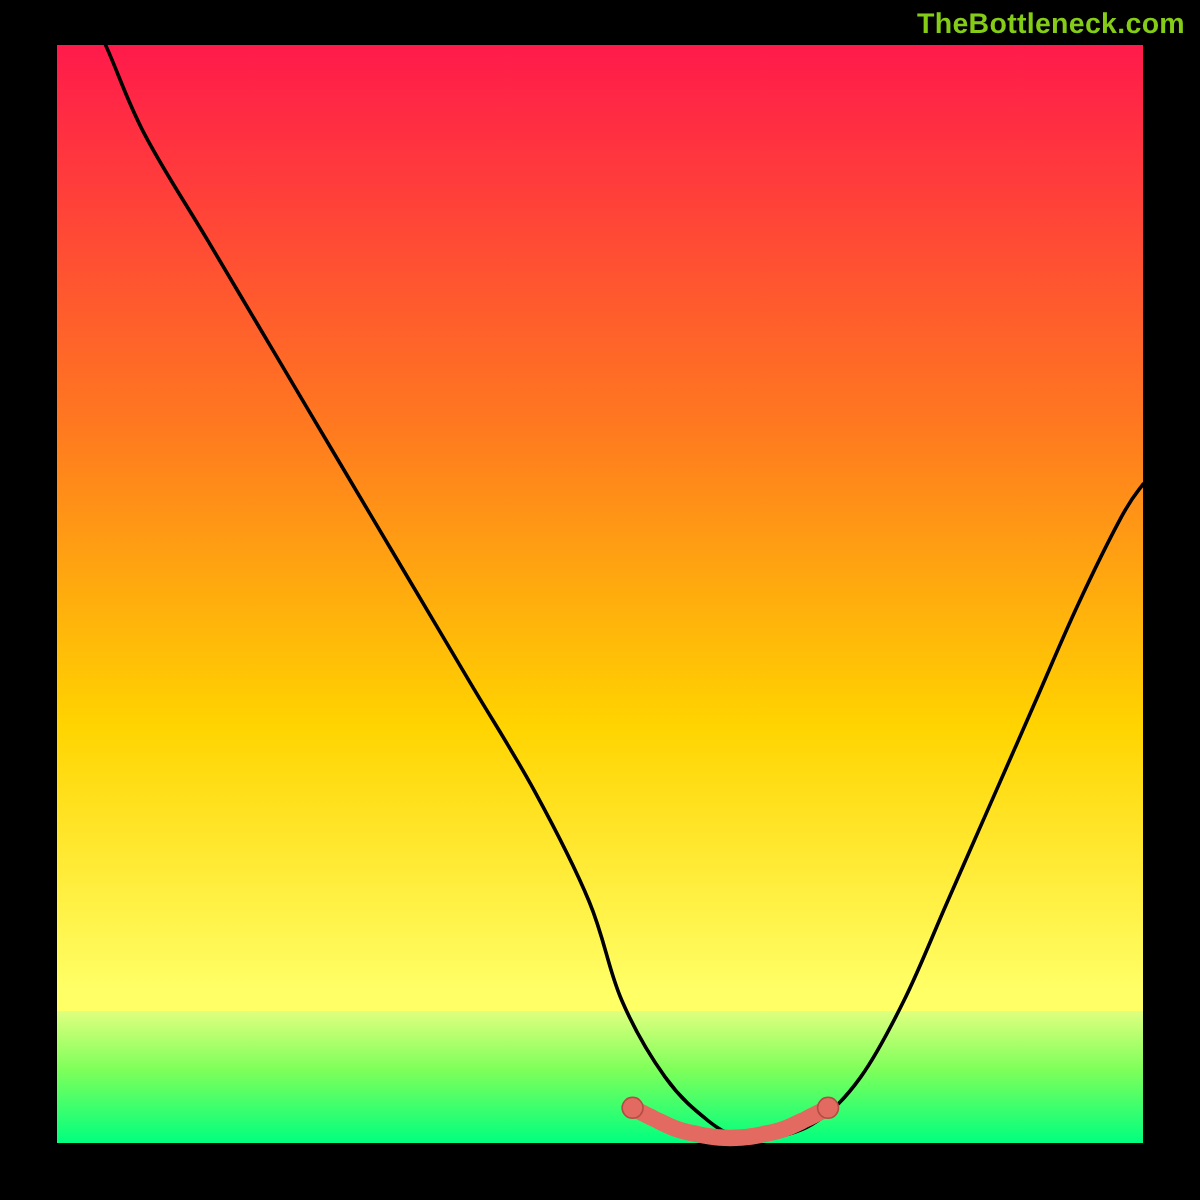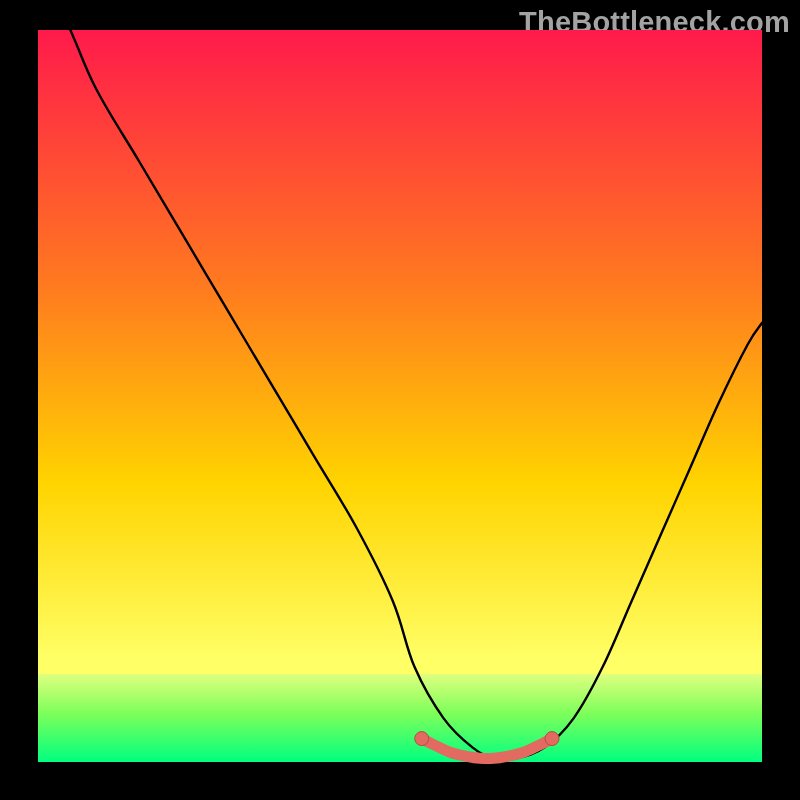--- a/index.html
+++ b/index.html
@@ -14,22 +14,22 @@
   .frame {
     position: relative;
     width: 800px;
     height: 800px;
     background: #000;
   }
   .watermark {
     position: absolute;
     top: 6px;
     right: 10px;
-    color: #a3a3a3;
-    font-size: 29px;
+    color: #84cc16;
+    font-size: 19px;
     font-weight: 600;
     letter-spacing: 0.2px;
     user-select: none;
   }
   .plot {
     position: absolute;
     left: 38px;
     top: 30px;
     width: 724px;
     height: 732px;

